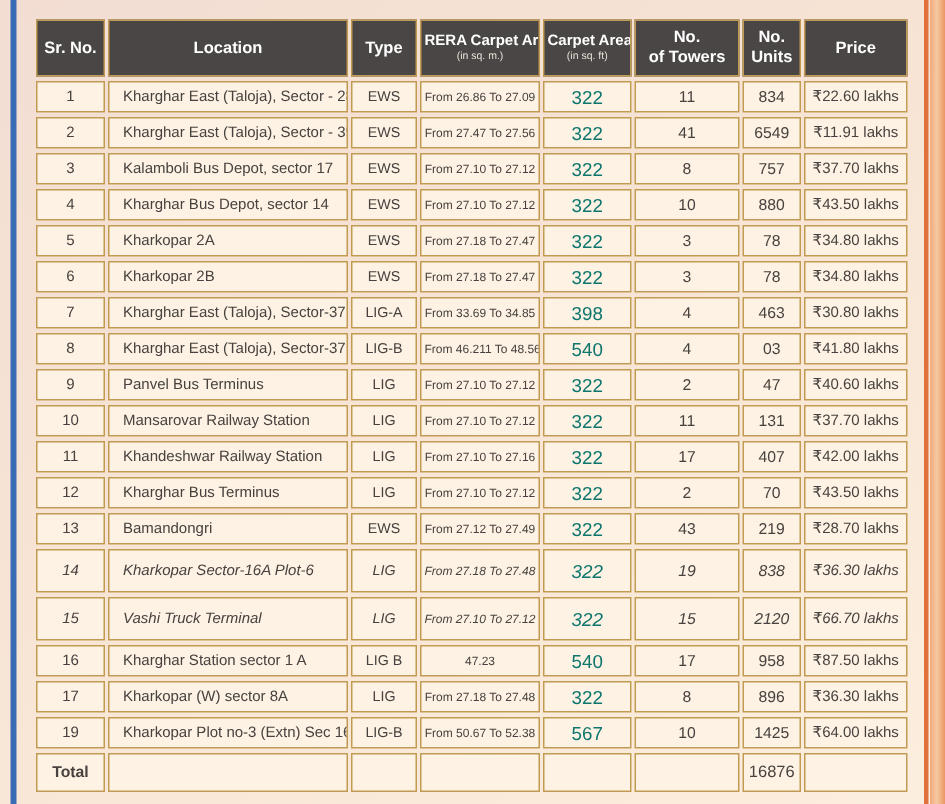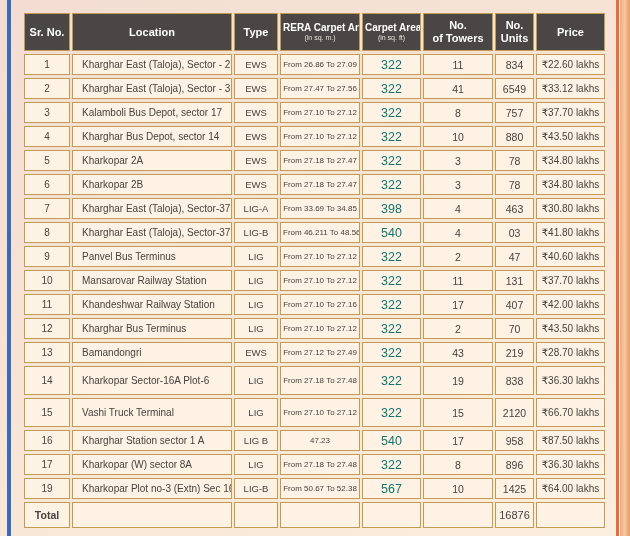--- a/index.html
+++ b/index.html
@@ -40,21 +40,21 @@
     color:#ffffff;
     font-weight:bold;
     font-size:11px;
     height:36px;
     line-height:1.15;
   }
   thead th .sub{
     display:block;font-size:7px;font-weight:normal;color:#e8e2da;
   }
   tbody tr{height:21px;}
-  tbody tr:nth-child(14),tbody tr:nth-child(15){height:29px;}
+  tbody tr:nth-child(14),tbody tr:nth-child(15){height:29px;font-style:italic;}
   tfoot tr{height:26px;}
   td.c-sr{font-size:10px;}
   td.c-location{text-align:left;padding-left:9px;font-size:10px;}
   td.c-type{font-size:9.5px;text-align:center;}
   td.c-rera{font-size:8px;margin-left:40px;}
   td.c-area{font-size:12.5px;color:#0f766e;}
   td.c-towers{font-size:10.5px;}
   td.c-units{font-size:10.5px;}
   td.c-price{font-size:10px;}
   tfoot td.c-sr{font-weight:bold;font-size:10.5px;}
@@ -114,21 +114,21 @@
         <td class="c-price">₹22.60 lakhs</td>
       </tr>
       <tr>
         <td class="c-sr">2</td>
         <td class="c-location">Kharghar East (Taloja), Sector - 39</td>
         <td class="c-type">EWS</td>
         <td class="c-rera">From 27.47 To 27.56</td>
         <td class="c-area">322</td>
         <td class="c-towers">41</td>
         <td class="c-units">6549</td>
-        <td class="c-price">₹33.12 lakhs</td>
+        <td class="c-price">₹11.91 lakhs</td>
       </tr>
       <tr>
         <td class="c-sr">3</td>
         <td class="c-location">Kalamboli Bus Depot, sector 17</td>
         <td class="c-type">EWS</td>
         <td class="c-rera">From 27.10 To 27.12</td>
         <td class="c-area">322</td>
         <td class="c-towers">8</td>
         <td class="c-units">757</td>
         <td class="c-price">₹37.70 lakhs</td>

